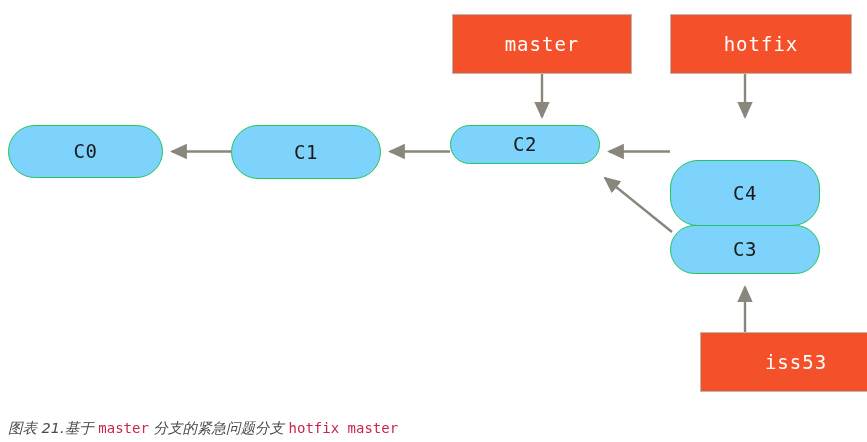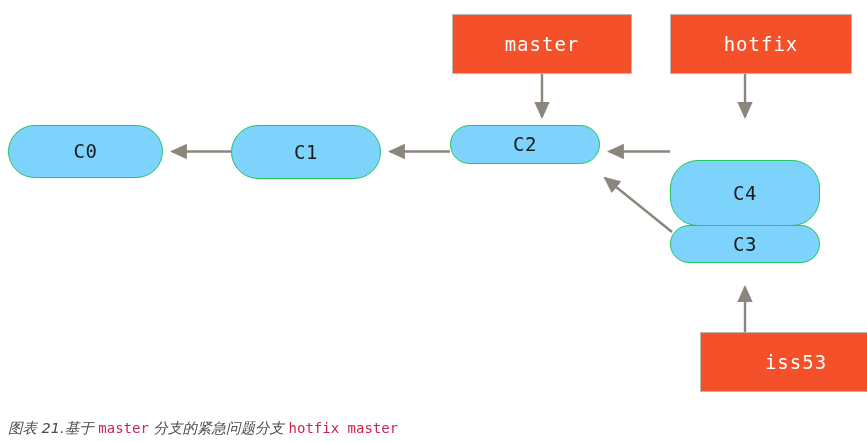--- a/index.html
+++ b/index.html
@@ -143,21 +143,21 @@
   </div>
 
   <div class="commit-node" style="left:450px; top:125px; width:150px; height:39px;">
     <span class="commit-label">C2</span>
   </div>
 
   <div class="commit-node" style="left:670px; top:136px; width:150px; height:66px;margin-top:24px;">
     <span class="commit-label">C4</span>
   </div>
 
-  <div class="commit-node" style="left:670px; top:225px; width:150px; height:38px;">
+  <div class="commit-node" style="left:670px; top:225px; width:150px; height:49px;">
     <span class="commit-label">C3</span>
   </div>
 
   <div class="branch-box" style="left:452px; top:14px; width:180px; height:60px;">
     <span class="branch-label">master</span>
   </div>
 
   <div class="branch-box" style="left:670px; top:14px; width:182px; height:60px;">
     <span class="branch-label">hotfix</span>
   </div>

